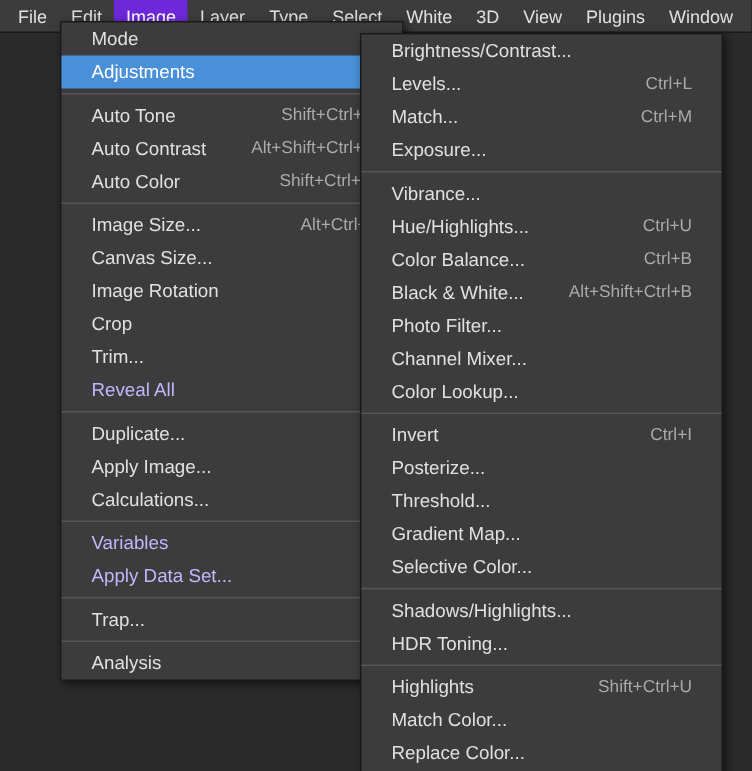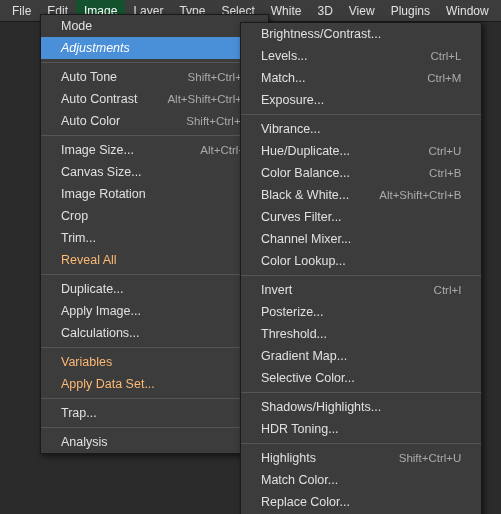--- a/index.html
+++ b/index.html
@@ -28,21 +28,21 @@
     .menubar-item {
       padding: 2px 8px;
       cursor: pointer;
       color: #e0e0e0;
       font-size: 12px;
       height: 100%;
       display: flex;
       align-items: center;
     }
     .menubar-item:hover, .menubar-item.active {
-      background: #14532d;
+      background: #6d28d9;
       color: #fff;
     }
 
     .dropdown {
       background: #3c3c3c;
       border: 1px solid #1a1a1a;
       box-shadow: 2px 2px 6px rgba(0,0,0,0.6);
       min-width: 200px;
     }
 
@@ -52,21 +52,21 @@
       justify-content: space-between;
       padding: 3px 20px 3px 20px;
       cursor: pointer;
       white-space: nowrap;
       color: #e0e0e0;
       position: relative;
       font-size: 12.5px;
       height: 22px;
     }
     .menu-item.disabled {
-      color: #fdba74;
+      color: #c4b5fd;
       cursor: default;
     }
     .menu-item .shortcut {
       margin-left: 30px;
       color: #aaa;
       font-size: 11.5px;
     }
     .menu-item .arrow {
       margin-left: 10px;
       font-size: 10px;
@@ -92,21 +92,20 @@
       left: 200px;
       background: #3c3c3c;
       border: 1px solid #1a1a1a;
       box-shadow: 2px 2px 6px rgba(0,0,0,0.6);
       min-width: 230px;
     }
 
     .highlighted {
       background: #4a90d9 !important;
       color: #fff !important;
-      font-style: italic;
     }
   </style>
 </head>
 <body>
 
 <div class="menubar">
   <div class="menubar-item">File</div>
   <div class="menubar-item">Edit</div>
   <div class="menubar-item active">Image</div>
   <div class="menubar-item">Layer</div>
@@ -214,33 +213,33 @@
   </div>
   <div class="menu-item">
     <span>Exposure...</span>
   </div>
   <div class="menu-separator"></div>
 
   <div class="menu-item">
     <span>Vibrance...</span>
   </div>
   <div class="menu-item">
-    <span>Hue/Duplicate...</span>
+    <span>Hue/Highlights...</span>
     <span class="shortcut">Ctrl+U</span>
   </div>
   <div class="menu-item">
     <span>Color Balance...</span>
     <span class="shortcut">Ctrl+B</span>
   </div>
   <div class="menu-item">
     <span>Black &amp; White...</span>
     <span class="shortcut">Alt+Shift+Ctrl+B</span>
   </div>
   <div class="menu-item">
-    <span>Curves Filter...</span>
+    <span>Photo Filter...</span>
   </div>
   <div class="menu-item">
     <span>Channel Mixer...</span>
   </div>
   <div class="menu-item">
     <span>Color Lookup...</span>
   </div>
   <div class="menu-separator"></div>
 
   <div class="menu-item">

